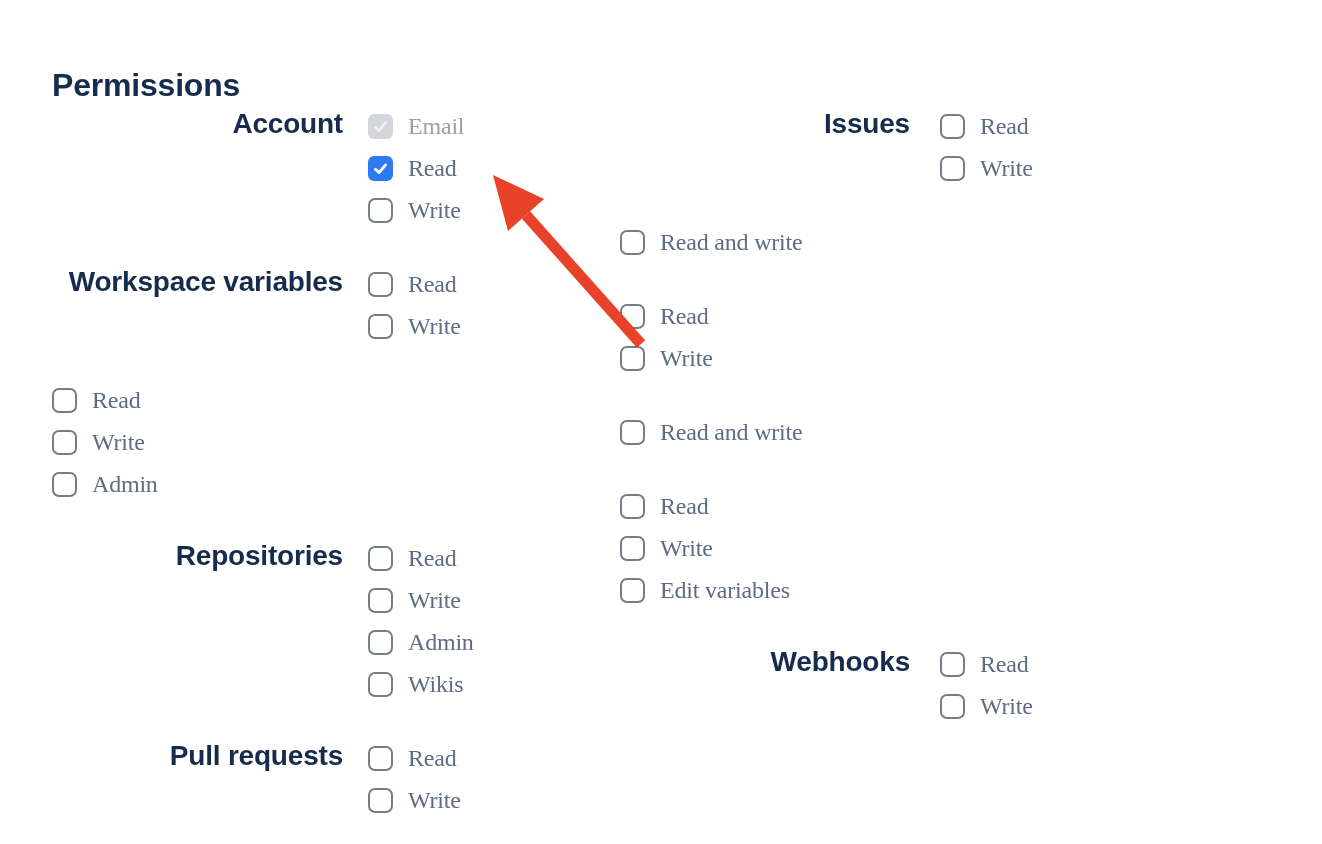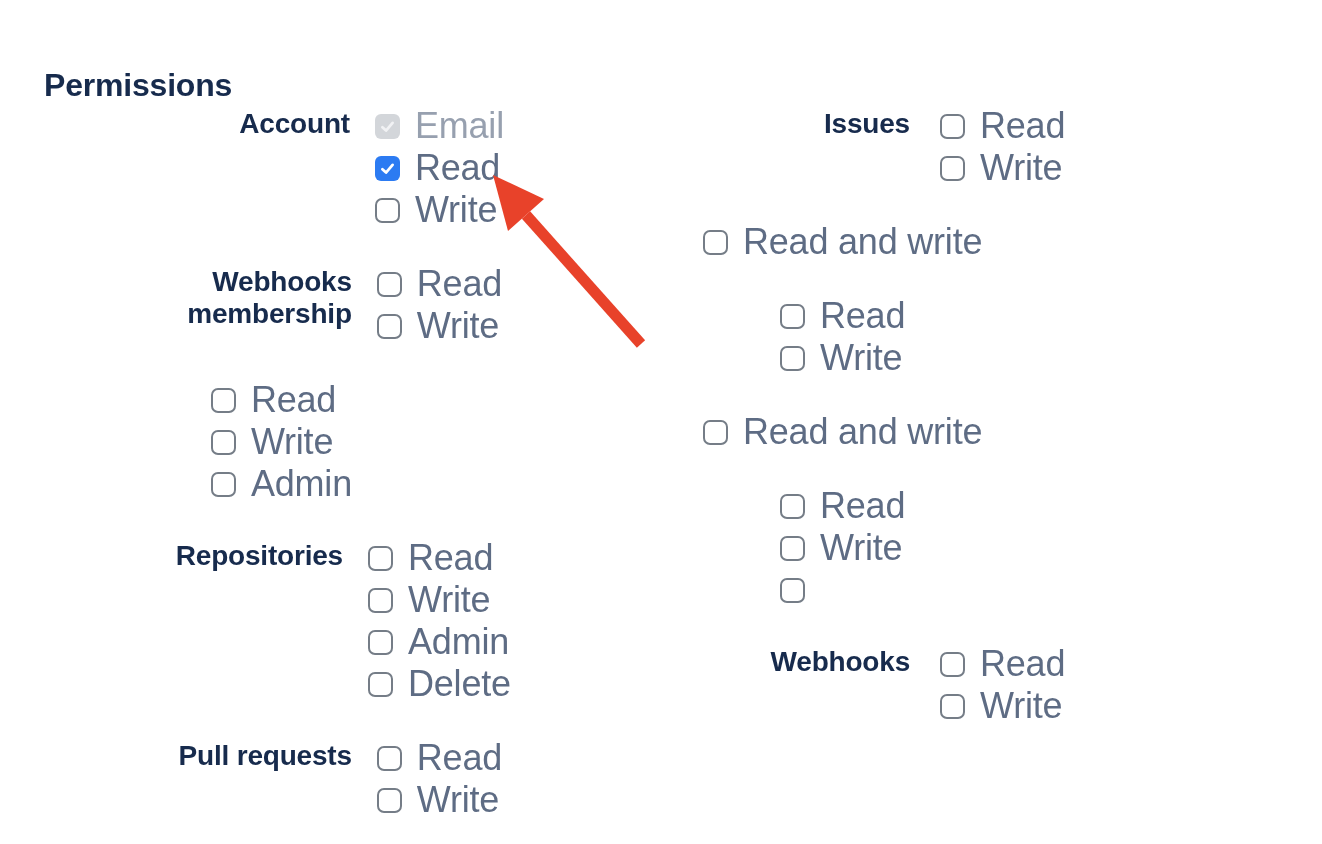--- a/index.html
+++ b/index.html
@@ -18,49 +18,49 @@
   }
   html,body{margin:0;padding:0;}
   body{
     width:1322px;height:844px;
     background:var(--c-bg);
     font-family:"Liberation Sans","DejaVu Sans",sans-serif;
     position:relative;overflow:hidden;
     -webkit-font-smoothing:antialiased;
   }
   .page-title{
-    position:absolute;top:44px;left:44px;
+    position:absolute;top:44px;left:52px;
     font-size:32px;font-weight:bold;line-height:40px;
     letter-spacing:-0.2px;color:var(--c-heading);
   }
   .col{position:absolute;top:105px;}
   .col-left{left:52px;}
   .col-right{left:620px;}
-  .perm-group{display:flex;align-items:flex-start;margin-bottom:32px;justify-content:center;}
+  .perm-group{display:flex;align-items:flex-start;margin-bottom:32px;}
   .group-label{
     font-size:28px;font-weight:bold;line-height:32px;
     color:var(--c-group);text-align:right;padding-top:3px;
     letter-spacing:-0.2px;
   }
   .col-left .group-label{width:291px;margin-right:25px;}
   .col-right .group-label{width:290px;margin-right:30px;}
   .options{display:flex;flex-direction:column;}
   .option-row{display:flex;align-items:center;height:42px;cursor:pointer;}
   .option-row.disabled{cursor:default;}
   .checkbox{
     width:25px;height:25px;box-sizing:border-box;flex:0 0 auto;
     border:2px solid var(--c-box-border);border-radius:7px;background:#fff;
     display:flex;align-items:center;justify-content:center;
   }
   .checkbox.checked{border:none;background:var(--c-box-checked);border-radius:6px;}
   .checkbox.checked.disabled{background:var(--c-box-disabled);}
   .checkbox svg{width:17px;height:17px;display:block;}
   .checkbox .check-path{stroke:var(--c-check);}
   .checkbox.disabled .check-path{stroke:var(--c-check-disabled);}
-  .option-label{font-size:36px;color:var(--c-option);margin-left:15px;letter-spacing:-0.2px;}
+  .option-label{font-size:24px;color:var(--c-option);margin-left:15px;letter-spacing:-0.2px;font-family:Liberation Serif, serif;}
   .option-label.disabled{color:var(--c-option-disabled);}
   .annotation-layer{
     position:absolute;top:0;left:0;width:1322px;height:844px;
     pointer-events:none;
   }
 </style>
 </head>
 <body>
 
 <h1 class="page-title">Permissions</h1>
@@ -85,21 +85,21 @@
           </span>
           <span class="option-label">Read</span>
         </label>
         <label class="option-row">
           <span class="checkbox"></span>
           <span class="option-label">Write</span>
         </label>
       </div>
     </div>
     <div class="perm-group">
-      <div class="group-label">Webhooks membership</div>
+      <div class="group-label">Workspace variables</div>
       <div class="options">
         <label class="option-row">
           <span class="checkbox"></span>
           <span class="option-label">Read</span>
         </label>
         <label class="option-row">
           <span class="checkbox"></span>
           <span class="option-label">Write</span>
         </label>
       </div>
@@ -130,21 +130,21 @@
         <label class="option-row">
           <span class="checkbox"></span>
           <span class="option-label">Write</span>
         </label>
         <label class="option-row">
           <span class="checkbox"></span>
           <span class="option-label">Admin</span>
         </label>
         <label class="option-row">
           <span class="checkbox"></span>
-          <span class="option-label">Delete</span>
+          <span class="option-label">Wikis</span>
         </label>
       </div>
     </div>
     <div class="perm-group">
       <div class="group-label">Pull requests</div>
       <div class="options">
         <label class="option-row">
           <span class="checkbox"></span>
           <span class="option-label">Read</span>
         </label>
@@ -202,20 +202,21 @@
         <label class="option-row">
           <span class="checkbox"></span>
           <span class="option-label">Read</span>
         </label>
         <label class="option-row">
           <span class="checkbox"></span>
           <span class="option-label">Write</span>
         </label>
         <label class="option-row">
           <span class="checkbox"></span>
+          <span class="option-label">Edit variables</span>
         </label>
       </div>
     </div>
     <div class="perm-group">
       <div class="group-label">Webhooks</div>
       <div class="options">
         <label class="option-row">
           <span class="checkbox"></span>
           <span class="option-label">Read</span>
         </label>

